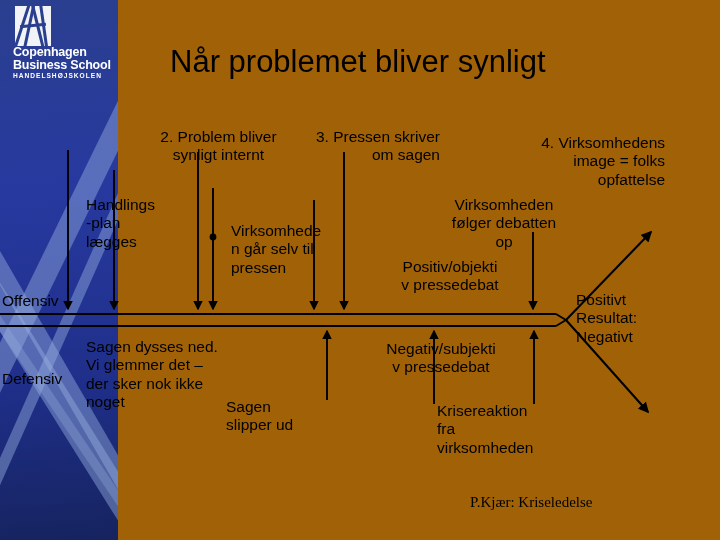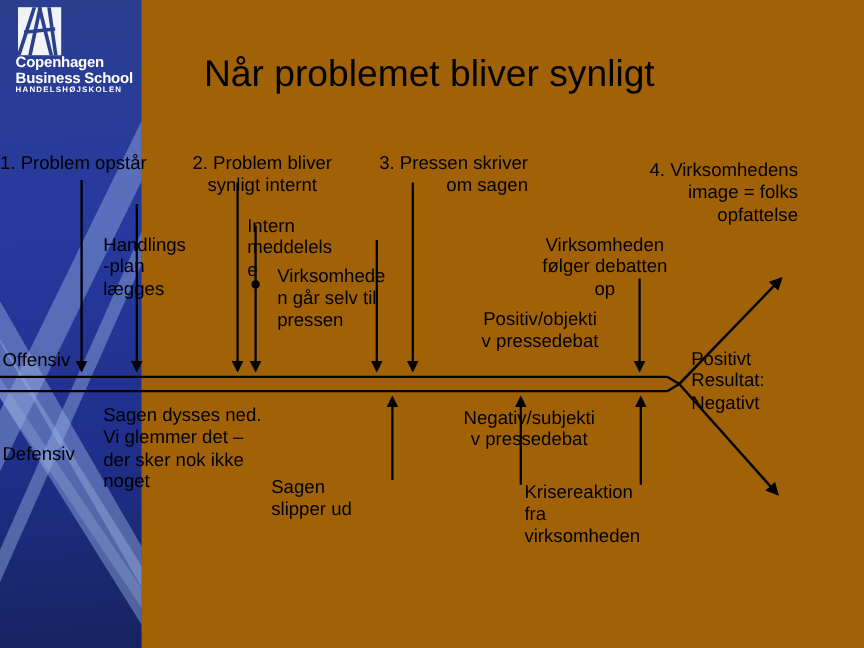--- a/index.html
+++ b/index.html
@@ -209,35 +209,31 @@
     <g fill="#000">
       <circle cx="213" cy="237" r="3.4"></circle>
     </g>
 
     <g stroke="#000" stroke-width="2.1" fill="none" marker-end="url(#ah)">
       <line x1="566" y1="320" x2="651" y2="232"></line>
       <line x1="566" y1="320" x2="648" y2="412"></line>
     </g>
   </svg>
 
-  <div class="tx" id="h1">1. Problem opstår</div>
   <div class="tx" id="h2">2. Problem bliver
 synligt internt</div>
   <div class="tx" id="h3">3. Pressen skriver
 om sagen</div>
   <div class="tx" id="h4">4. Virksomhedens
 image = folks
 opfattelse</div>
 
   <div class="tx" id="b-handlingsplan">Handlings
 -plan
 lægges</div>
-  <div class="tx" id="b-intern">Intern
-meddelels
-e</div>
   <div class="tx" id="b-selvtil">Virksomhede
 n går selv til
 pressen</div>
   <div class="tx" id="b-folger">Virksomheden
 følger debatten
 op</div>
   <div class="tx" id="b-positiv">Positiv/objekti
 v pressedebat</div>
 
   <div class="tx" id="b-offensiv">Offensiv</div>
@@ -252,14 +248,15 @@
   <div class="tx" id="b-negativ">Negativ/subjekti
 v pressedebat</div>
   <div class="tx" id="b-krise">Krisereaktion
 fra
 virksomheden</div>
 
   <div class="tx" id="b-resultat">Positivt
 Resultat:
 Negativt</div>
 
+  <div id="footer">P.Kjær: Kriseledelse</div>
 
 </div>
 
 </body></html>

